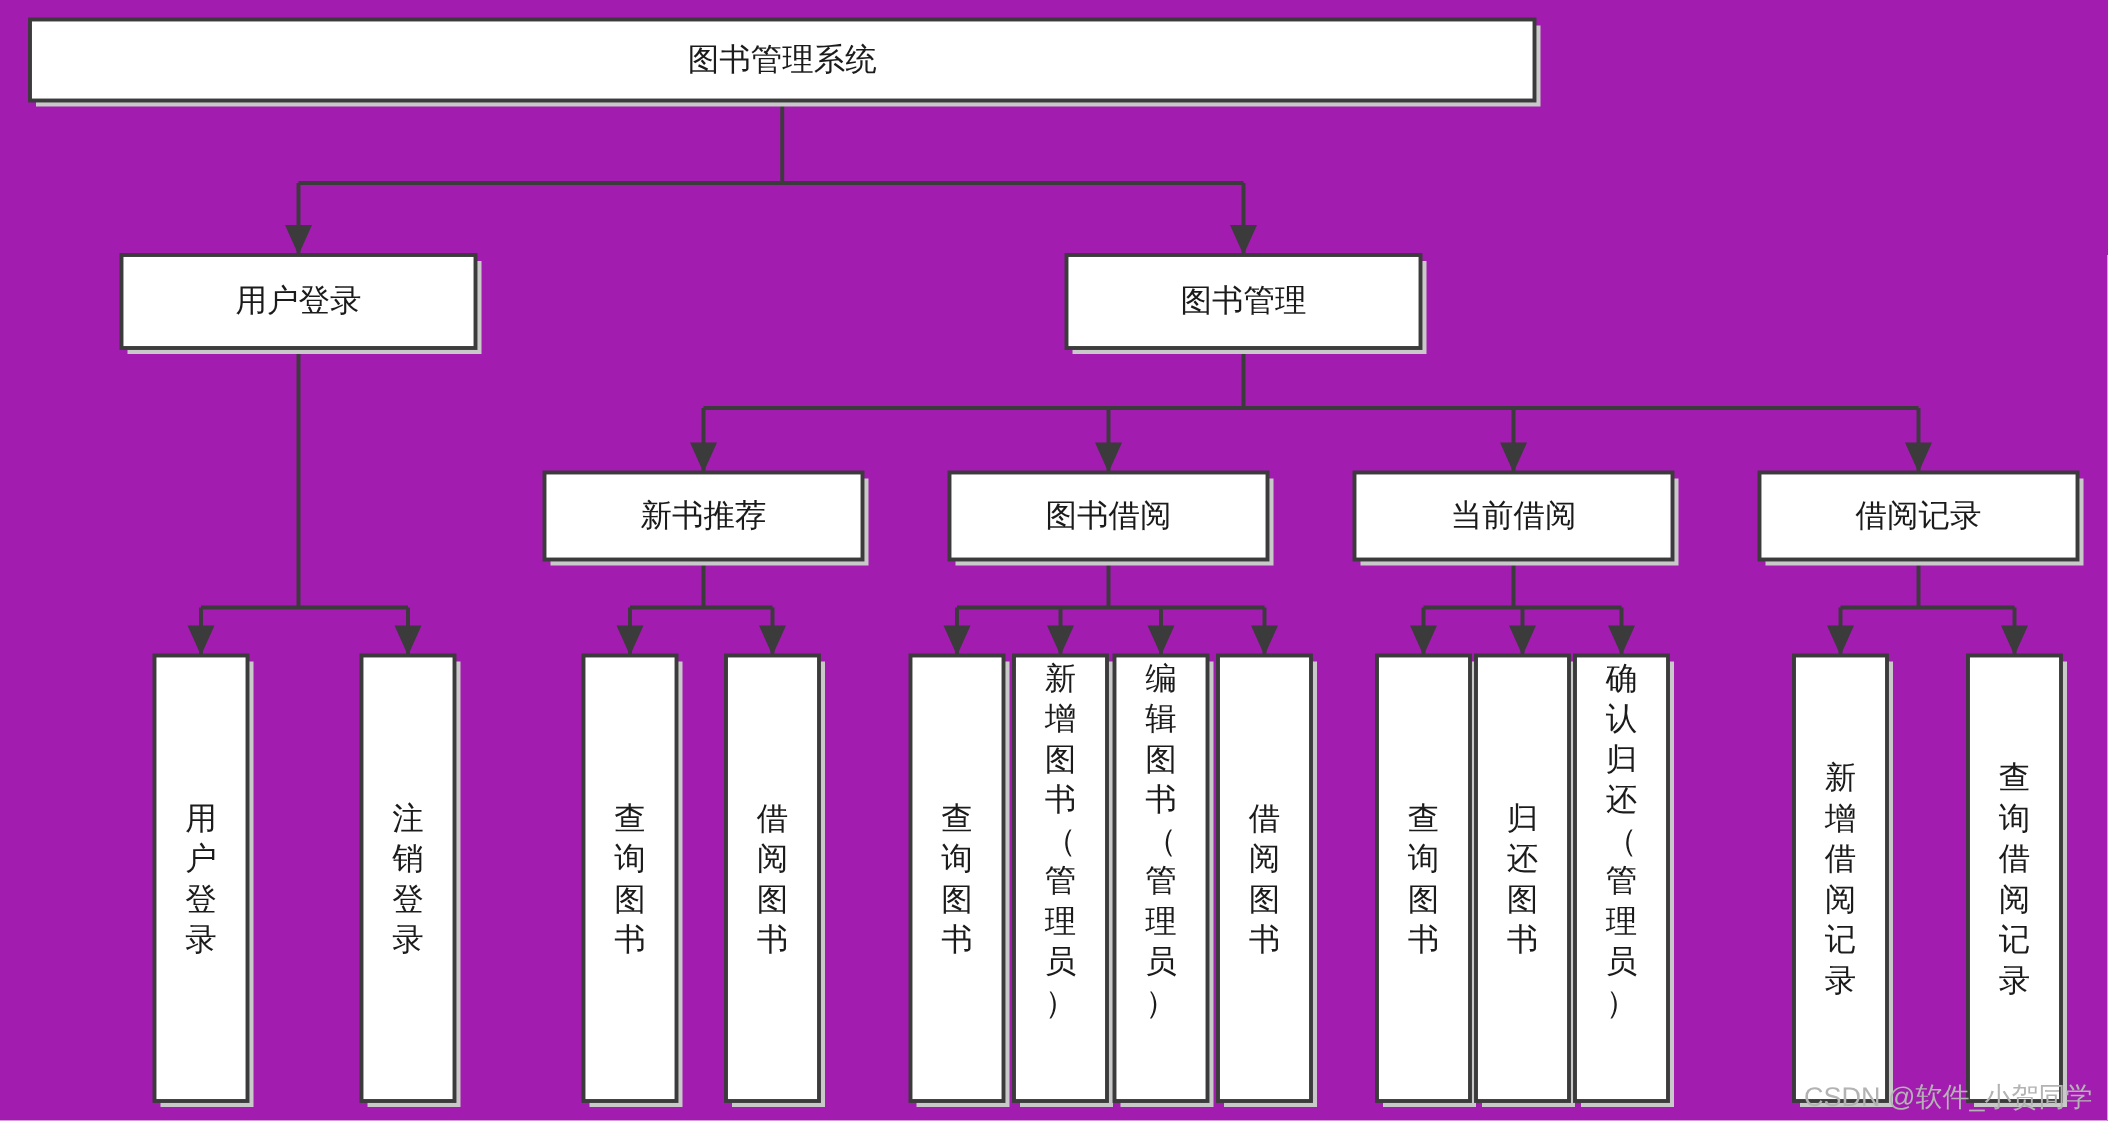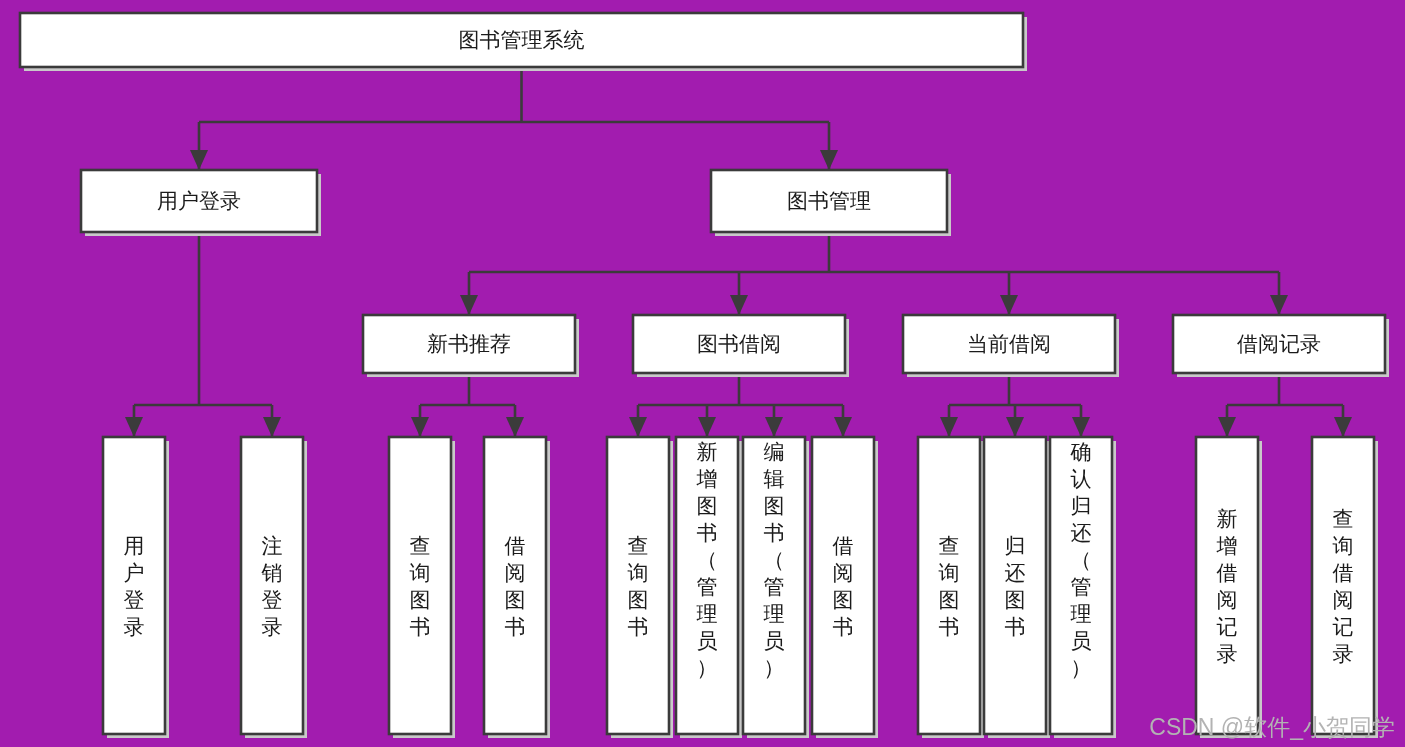--- a/index.html
+++ b/index.html
@@ -5,21 +5,21 @@
   html,body{margin:0;padding:0;background:#ffffff;}
   body{font-family:"Liberation Sans","DejaVu Sans",sans-serif;}
   #stage{position:relative;width:1405px;height:747px;background:#a21caf;overflow:hidden;}
   #diagram{position:absolute;left:0;top:0;width:1405px;height:747px;}
   .node-rect{fill:#ffffff;stroke:#3b3b3b;stroke-width:2.6;}
   .node-shadow{fill:#c9c9c9;}
   .conn{stroke:#3b3b3b;stroke-width:2.6;fill:none;stroke-linecap:butt;}
   .arrow-head{fill:#3b3b3b;}
   .node-label{fill:#1b1b1b;font-family:"Liberation Sans","DejaVu Sans",sans-serif;font-size:21px;}
   .node-label-h{text-anchor:middle;dominant-baseline:middle;}
-  .watermark{position:absolute;right:10px;bottom:4px;font-size:23px;color:#b3b3b3;
+  .watermark{position:absolute;right:10px;bottom:4px;font-size:18px;color:#b3b3b3;
              font-family:"Liberation Sans","DejaVu Sans",sans-serif;white-space:nowrap;}
 </style>
 </head>
 <body>
 
 <div id="stage">
   <svg id="diagram" viewBox="0 0 1405 747">
       <g>
         <path d="M 521.5 67 L 521.5 122" class="conn"></path>
         <path d="M 199 122 L 829 122" class="conn"></path>

